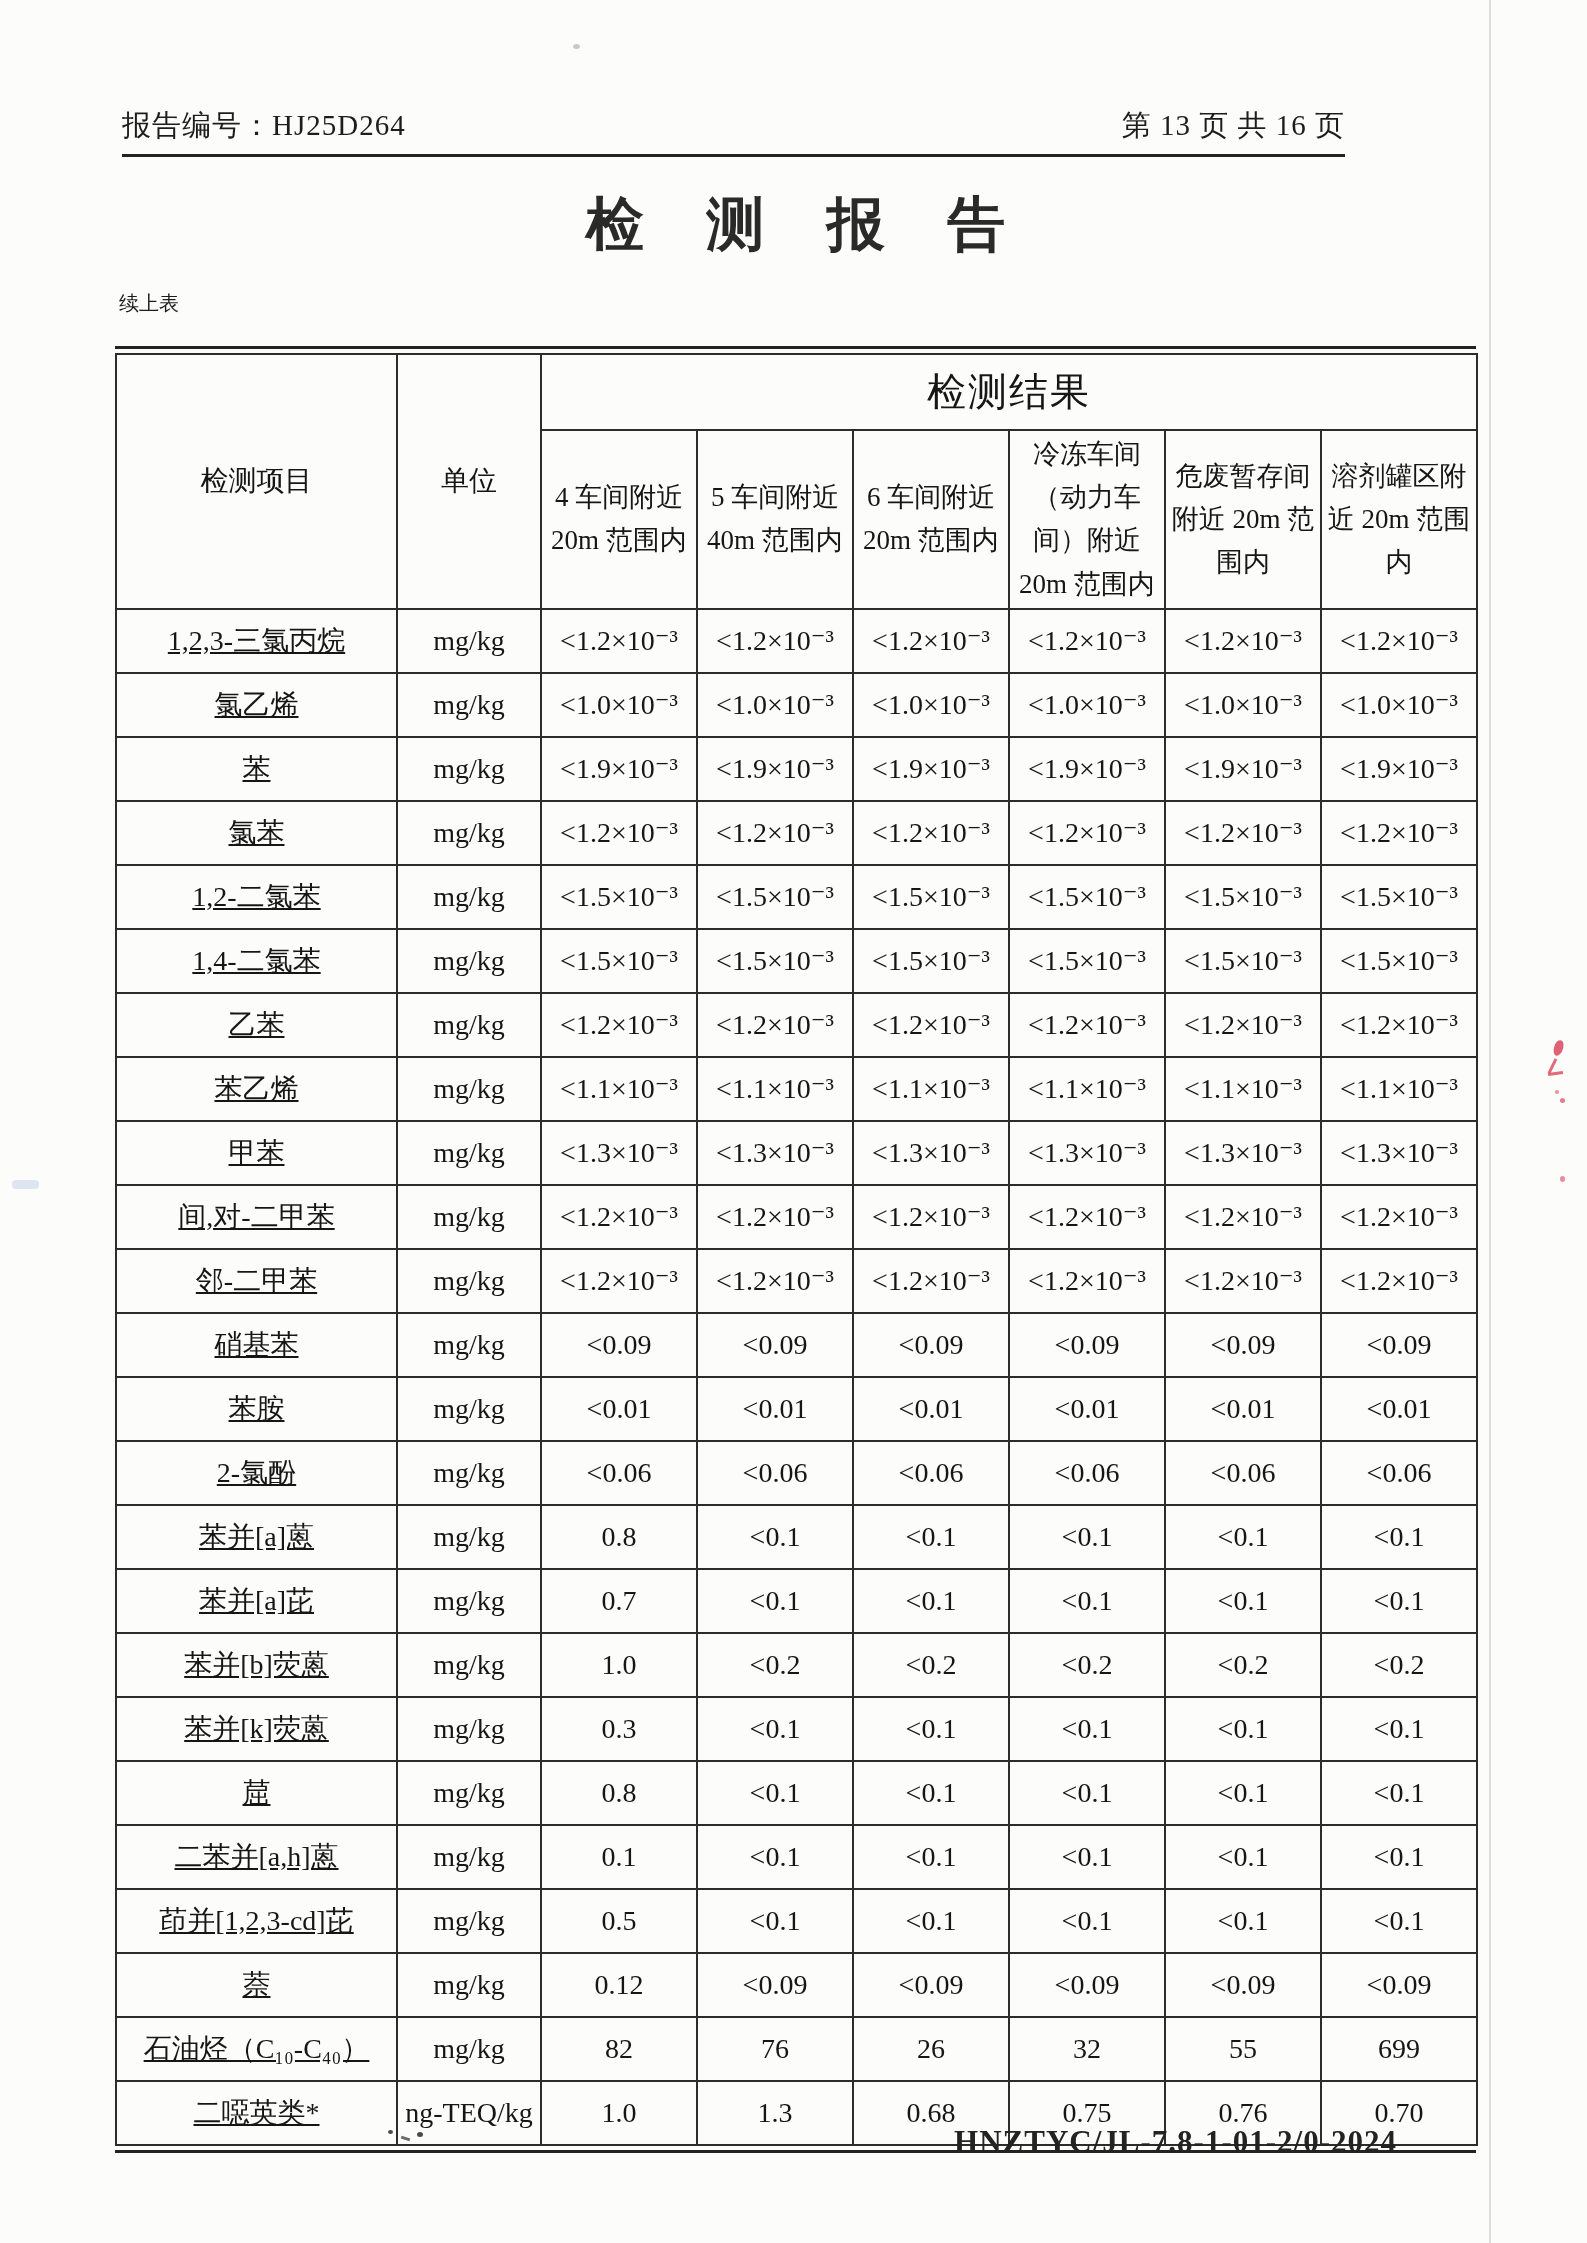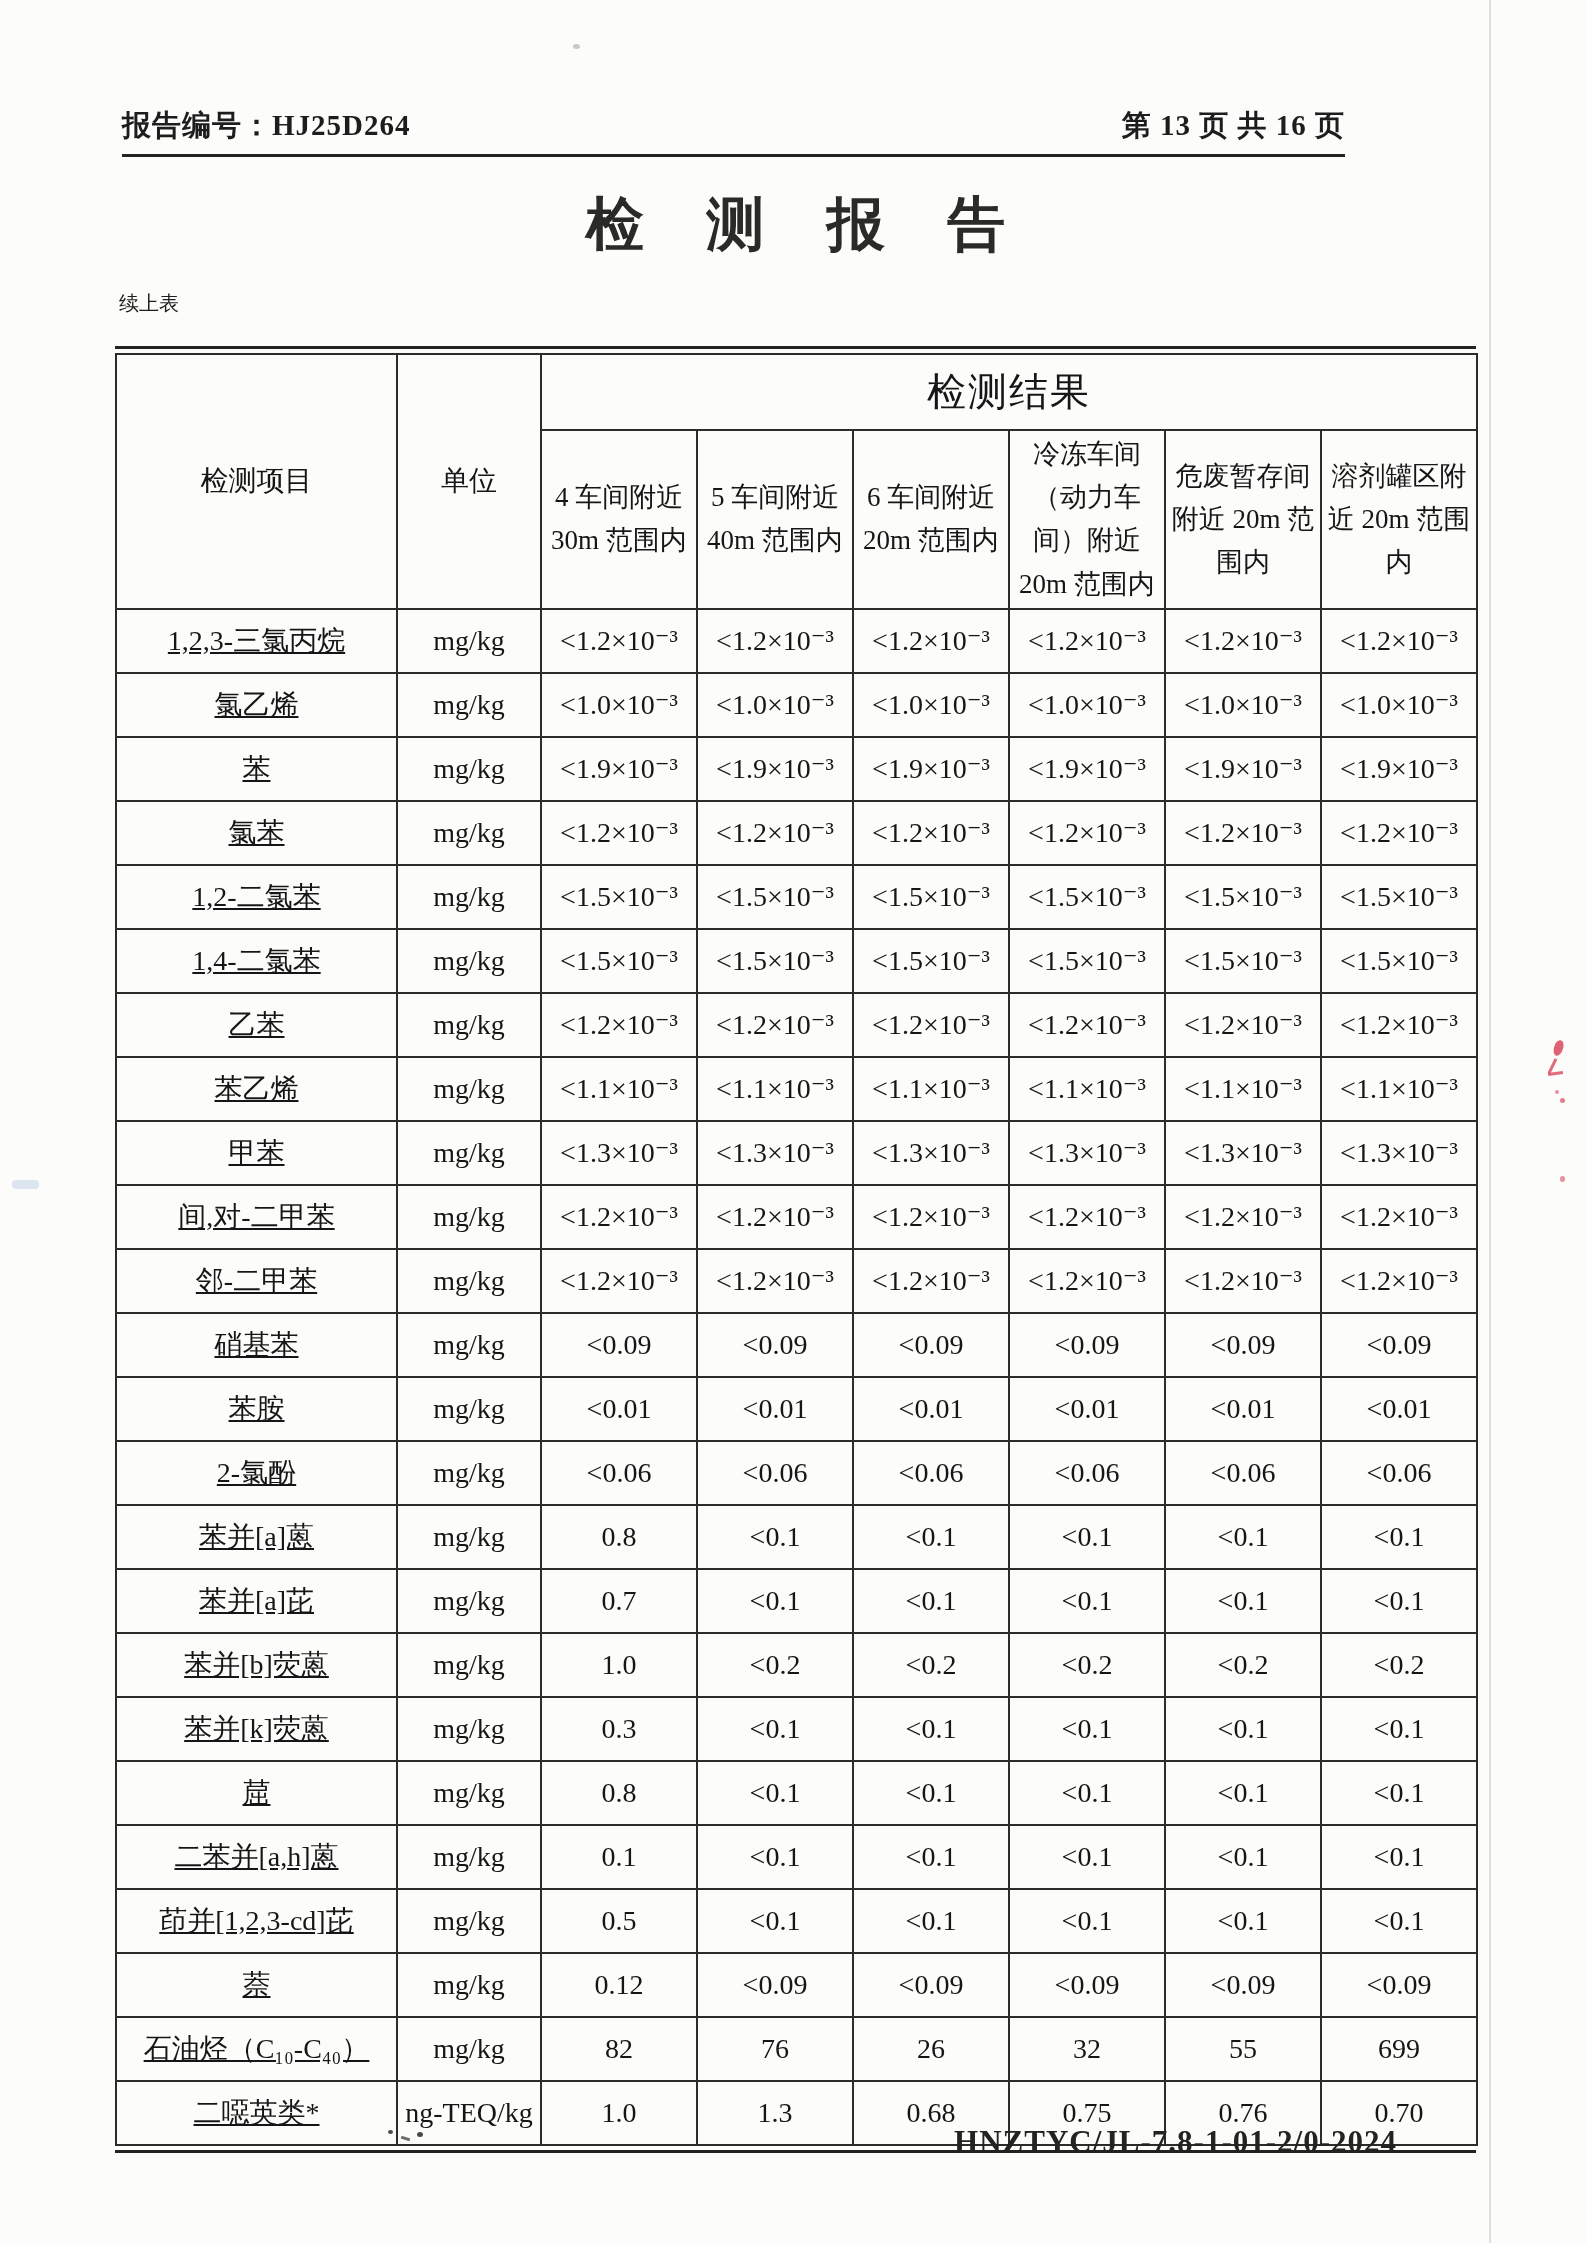--- a/index.html
+++ b/index.html
@@ -10,21 +10,21 @@
   }
   .page{
     position:relative;width:1587px;height:2243px;overflow:hidden;
     background:#fcfcfa;color:#1d1d1d;
   }
   
   .page-header{
     position:absolute;top:106px;left:122px;width:1223px;
     display:flex;justify-content:space-between;align-items:flex-end;
     font-family:"Liberation Serif","DejaVu Serif",serif;
-    font-size:29px;font-weight:bold;letter-spacing:1px;
+    font-size:29px;font-weight:normal;letter-spacing:1px;
   }
   .header-rule{
     position:absolute;top:154px;left:122px;width:1223px;height:3px;
     background:#23231f;
   }
   
   .title{
     position:absolute;top:178px;left:0;width:1587px;margin:8px;
     text-align:center;font-size:58px;font-weight:bold;
     letter-spacing:12px;word-spacing:24px;color:#2a2a28;
@@ -105,21 +105,21 @@
         <col style="width:156px">
         <col style="width:156px">
       </colgroup>
       <thead>
         <tr>
           <th rowspan="2">检测项目</th>
           <th rowspan="2">单位</th>
           <th colspan="6" class="results-span-th">检测结果</th>
         </tr>
         <tr id="loc-header-row">
-            <th class="loc-th">4 车间附近 30m 范围内</th>
+            <th class="loc-th">4 车间附近 20m 范围内</th>
             <th class="loc-th">5 车间附近 40m 范围内</th>
             <th class="loc-th">6 车间附近 20m 范围内</th>
             <th class="loc-th">冷冻车间（动力车间）附近 20m 范围内</th>
             <th class="loc-th">危废暂存间附近 20m 范围内</th>
             <th class="loc-th">溶剂罐区附近 20m 范围内</th>
           </tr>
       </thead>
       <tbody id="table-body">
           <tr>
             <td class="item-cell">1,2,3-三氯丙烷</td>

